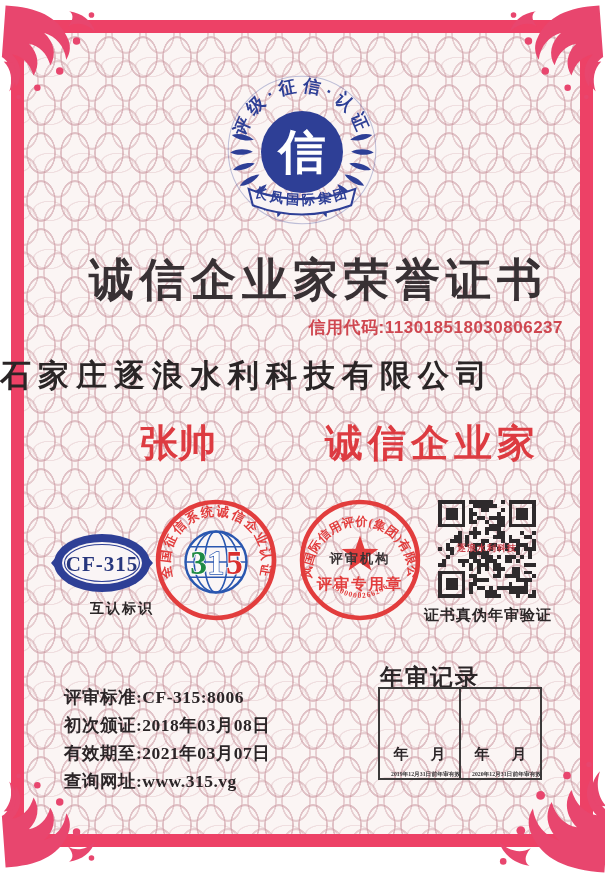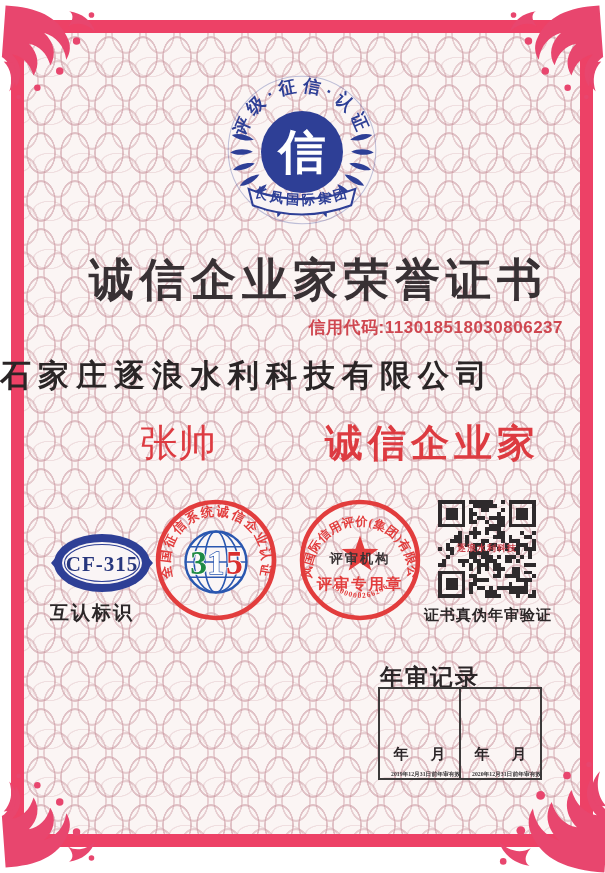--- a/index.html
+++ b/index.html
@@ -29,27 +29,27 @@
   .title{position:absolute;left:0;right:0;top:250px;text-align:center;
          font-family:"Liberation Sans","DejaVu Sans",sans-serif;
          font-size:45px;font-weight:bold;color:#383134;letter-spacing:6px;white-space:nowrap;padding-left:32px;}
   .credit{position:absolute;left:0;right:-20px;top:316px;text-align:right;padding-right:62px;
           font-family:"Liberation Sans","DejaVu Sans",sans-serif;
           font-size:17px;font-weight:bold;color:#cf4750;letter-spacing:.5px;}
   .company{position:absolute;left:0;right:0;top:355px;text-align:left;
            font-family:"Liberation Sans","DejaVu Sans",sans-serif;
            font-size:31px;font-weight:bold;color:#2a2526;letter-spacing:7px;white-space:nowrap;}
   .person{position:absolute;left:128px;top:418px;width:100px;text-align:center;
-          font-size:38px;font-weight:normal;color:#dd3b41;}
+          font-size:38px;font-weight:bold;color:#dd3b41;}
   .honor{position:absolute;left:308px;top:418px;width:232px;text-align:right;
          font-size:38px;font-weight:bold;color:#dd3b41;letter-spacing:5px;white-space:nowrap;}
   
   .cfbadge{position:absolute;left:50px;top:530px;width:104px;height:66px;}
-  .cfcaption{position:absolute;left:50px;top:600px;width:104px;text-align:left;
-             font-size:19px;font-weight:bold;color:#2b2627;letter-spacing:2px;}
+  .cfcaption{position:absolute;left:50px;top:600px;width:104px;text-align:right;
+             font-size:14px;font-weight:bold;color:#2b2627;letter-spacing:2px;}
   .seal315{position:absolute;left:154px;top:498px;width:124px;height:124px;}
   .sealrev{position:absolute;left:298px;top:498px;width:124px;height:124px;text-align:right;}
   .qrwrap{position:absolute;left:438px;top:500px;width:98px;height:98px;}
   .qrtext{position:absolute;left:0;right:0;top:42px;text-align:center;font-size:9px;
           color:#c9404a;font-weight:bold;letter-spacing:1px;white-space:nowrap;}
   .qrcaption{position:absolute;left:408px;top:606px;width:160px;text-align:center;
              font-size:15px;font-weight:bold;color:#2b2627;letter-spacing:1px;}
   
   .details{position:absolute;left:64px;top:683px;font-size:17.5px;font-weight:bold;color:#2b2527;}
   .details div{height:28px;line-height:28px;letter-spacing:.5px;}
@@ -524,20 +524,26 @@
           <rect x="14" y="24" width="1" height="1" fill="#2e2a2c"></rect>
           <rect x="15" y="24" width="1" height="1" fill="#2e2a2c"></rect>
           <rect x="20" y="24" width="1" height="1" fill="#2e2a2c"></rect>
           <rect x="23" y="24" width="1" height="1" fill="#2e2a2c"></rect>
           <rect x="24" y="24" width="1" height="1" fill="#2e2a2c"></rect>
         </svg></div>
     <div class="qrtext">逐浪水利科技</div>
   </div>
   <div class="qrcaption">证书真伪年审验证</div>
 
+  <div class="details">
+    <div>评审标准:CF-315:8006</div>
+    <div>初次颁证:2018年03月08日</div>
+    <div>有效期至:2021年03月07日</div>
+    <div>查询网址:www.315.vg</div>
+  </div>
 
   <div class="annual-label">年审记录</div>
   <div class="annual-box">
     <div class="annual-cell">
       <div class="ym">
         <span>年</span>
         <span>月</span>
       </div>
       <div class="note">2019年12月31日前年审有效</div>
     </div>

